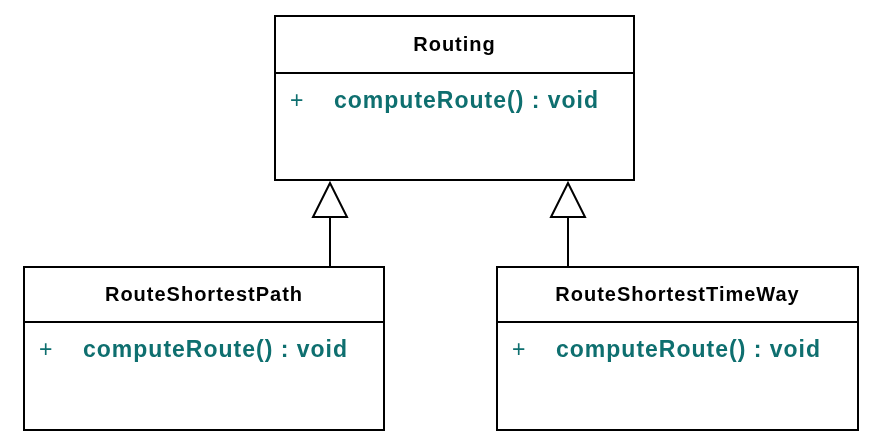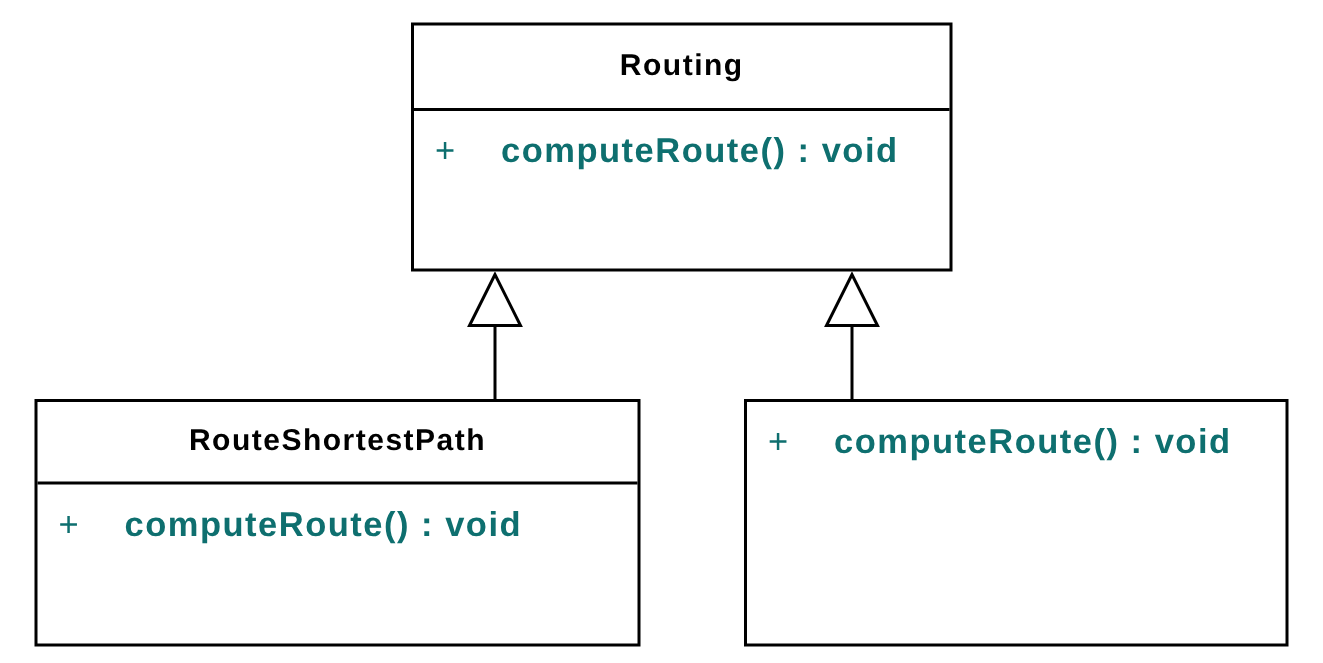--- a/index.html
+++ b/index.html
@@ -38,21 +38,21 @@
     align-items: center;
     justify-content: center;
     font-weight: bold;
     font-size: 20px;
     letter-spacing: 1px;
     color: var(--title-color);
     flex: 0 0 auto;
   }
   .box-routing        { left: 274px; top: 15px;  width: 361px; height: 166px; }
   .box-routing .class-title { height: 57px; }
-  .box-shortest-path  { left: 23px;  top: 266px; width: 404px; height: 165px; }
+  .box-shortest-path  { left: 23px;  top: 266px; width: 362px; height: 165px; }
   .box-shortest-time  { left: 496px; top: 266px; width: 363px; height: 165px; }
   .box-shortest-path .class-title,
   .box-shortest-time .class-title { height: 55px; }
   .class-body {
     flex: 1 1 auto;
     padding: 12px 6px 0 14px;
   }
   .method-row {
     display: flex;
     align-items: baseline;
@@ -100,20 +100,21 @@
     <div class="class-title">RouteShortestPath</div>
     <div class="class-body">
       <div class="method-row">
         <span class="method-vis">+</span>
         <span class="method-sig">computeRoute() : void</span>
       </div>
     </div>
   </div>
 
   <div class="class-box box-shortest-time">
+    <div class="class-title">RouteShortestTimeWay</div>
     <div class="class-body">
       <div class="method-row">
         <span class="method-vis">+</span>
         <span class="method-sig">computeRoute() : void</span>
       </div>
     </div>
   </div>
 
 </div>
 

